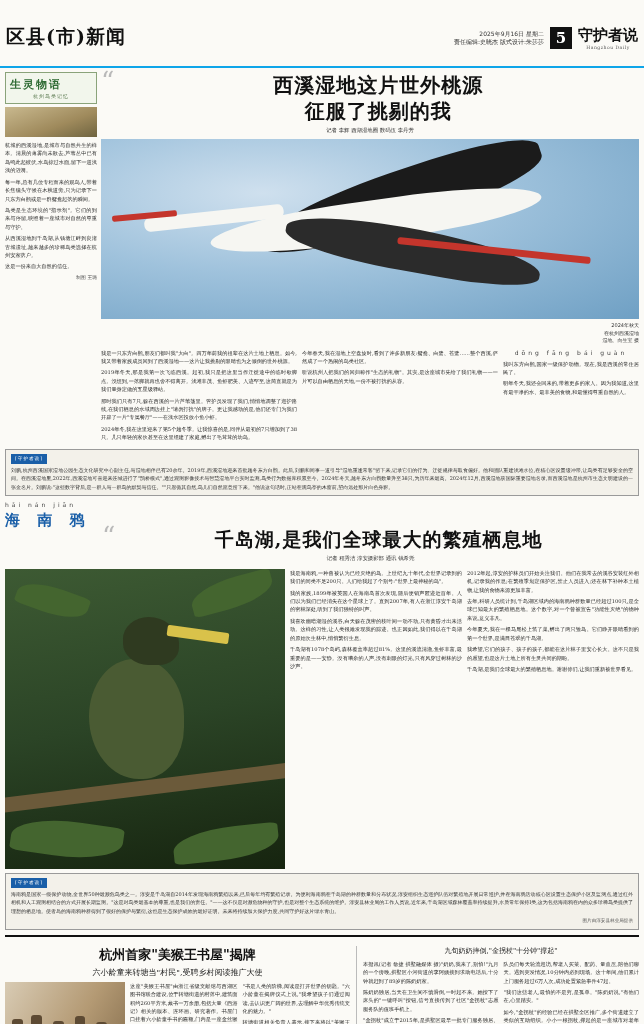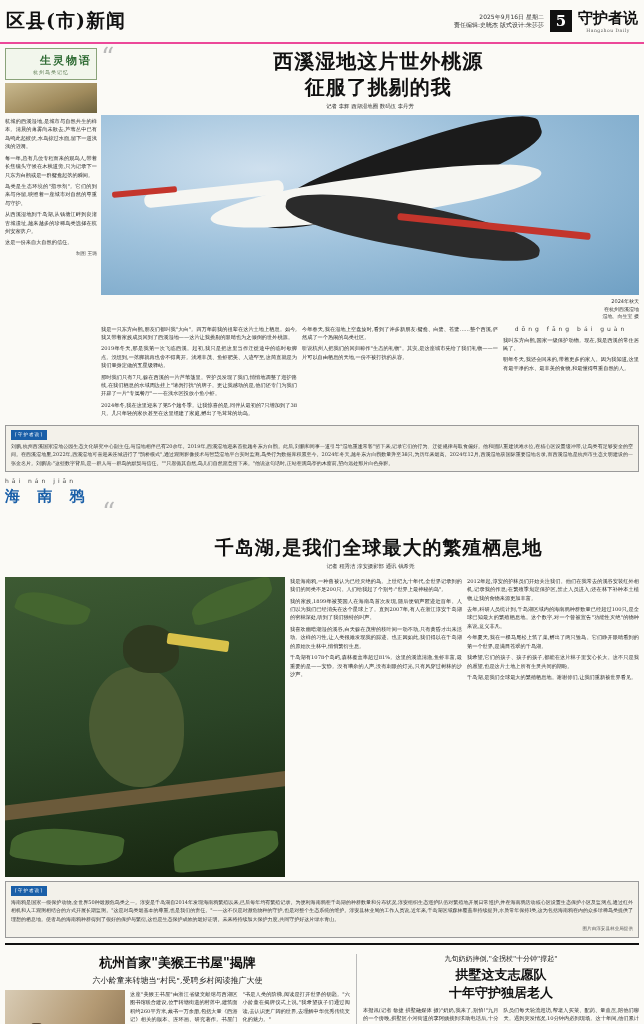--- a/index.html
+++ b/index.html
@@ -1,20 +1,20 @@
 <!DOCTYPE html>
 <html><head>
 <meta charset="utf-8">
 <style>
   html,body{margin:0;padding:0;background:#e8e6e0;}
   body{font-family:"DejaVu Sans","Liberation Sans",sans-serif;}
   .page{width:644px;height:1024px;background:#fbfaf6;position:relative;overflow:hidden;}
 
   
-  .masthead{height:34px;display:flex;align-items:center;border-bottom:2px solid #ec4899;padding:4px 6px;}
+  .masthead{height:34px;display:flex;align-items:flex-end;border-bottom:2px solid #0ea5e9;padding:16px 6px;}
   .mh-title{font-family:"DejaVu Serif","Liberation Serif",serif;font-size:19px;font-weight:bold;color:#111;letter-spacing:1px;}
   .mh-right{margin-left:auto;display:flex;align-items:center;gap:6px;}
   .mh-meta{font-size:6px;color:#333;line-height:1.35;text-align:right;}
   .mh-num{width:22px;height:22px;background:#111;color:#fff;font-size:15px;font-weight:bold;
           display:flex;align-items:center;justify-content:center;font-family:"DejaVu Serif",serif;}
   .mh-logo{font-family:"DejaVu Serif","Liberation Serif",serif;font-size:15px;font-weight:bold;color:#111;}
   .mh-logo small{display:block;font-size:4.5px;font-weight:normal;letter-spacing:.5px;color:#555;text-align:center;}
 
   .rule{height:2px;background:#111;margin:2px 0;}
 
@@ -23,29 +23,29 @@
   .body-col{font-size:5.2px;line-height:1.62;color:#2a2a2a;text-align:justify;
             font-family:"DejaVu Serif","Liberation Serif",serif;}
   .byline{font-size:5.4px;color:#333;text-align:center;margin:3px 0 5px;}
 
   
   .top{display:flex;gap:4px;padding:4px 5px 0;}
   .leftstrip{width:92px;flex:0 0 92px;}
   .lead{flex:1;}
 
   .nature-box{border:1px solid #8aa37a;background:#f2f6ec;padding:4px;}
-  .nature-title{font-family:"DejaVu Serif",serif;font-size:11px;font-weight:bold;color:#2f6b34;text-align:right;letter-spacing:2px;}
+  .nature-title{font-family:"DejaVu Serif",serif;font-size:11px;font-weight:bold;color:#2f6b34;text-align:left;letter-spacing:2px;}
   .nature-sub{font-size:5px;color:#5b7a50;text-align:center;letter-spacing:1px;margin-top:1px;}
   .strip-photo{height:30px;background:linear-gradient(160deg,#c9b98f,#9f8a5c 60%,#6f6440);margin-top:3px;}
 
   .quote-mark{font-family:"DejaVu Serif",serif;font-size:26px;color:#b9b9b9;line-height:.7;}
   .headline1{font-family:"DejaVu Serif","Liberation Serif",serif;font-size:20px;font-weight:bold;color:#111;
              text-align:center;line-height:1.3;letter-spacing:1px;}
   .headline2{font-family:"DejaVu Serif","Liberation Serif",serif;font-size:19px;font-weight:bold;color:#111;
-             text-align:center;line-height:1.3;letter-spacing:1px;margin-top:32px;}
+             text-align:center;line-height:1.3;letter-spacing:1px;}
 
   
   .photo-stork{height:180px;background:
       radial-gradient(ellipse at 30% 30%, #cfe0ee 0%, #9fc2dc 45%, #6fa0c4 100%);
       position:relative;overflow:hidden;}
   .stork-body{position:absolute;left:20%;top:34%;width:62%;height:22%;background:#f6f6f2;border-radius:50%/60%;
               transform:rotate(-8deg);}
   .stork-wing{position:absolute;left:28%;top:18%;width:55%;height:30%;background:#1b1b1b;
               border-radius:60% 40% 50% 50%;transform:rotate(-18deg);}
   .stork-wing2{position:absolute;left:34%;top:50%;width:48%;height:24%;background:#2b2b2b;
@@ -265,22 +265,20 @@
             <p style="margin:0 0 3px">转塘街道相关负责人表示,接下来将以"美猴王书屋"为核心,串联周边的艺术村落、非遗工坊、农创基地,打造一条"阅读+文旅"的特色线路,让书香成为乡村振兴的底色。</p>
           </div>
         </div>
       </div>
     </div>
 
     <div class="vdiv"></div>
 
     <div class="b-right">
       <div style="font-size:7px;text-align:center;color:#222;font-family:'DejaVu Serif',serif;">九旬奶奶摔倒,"金拐杖"十分钟"撑起"</div>
-      <div class="bh-title" style="white-space:pre-line;margin-top:2px;">拱墅这支志愿队
-十年守护独居老人</div>
       <div style="display:flex;gap:5px;margin-top:4px;">
         <div style="flex:1;">
           <div class="body-col">
             <p style="margin:0 0 3px">本报讯(记者 敏捷 拱墅融媒体 摄)"奶奶,我来了,别怕!"九月的一个傍晚,拱墅区小河街道的李阿姨接到求助电话后,十分钟就赶到了89岁的陈奶奶家。</p>
             <p style="margin:0 0 3px">陈奶奶独居,当天在卫生间不慎滑倒,一时起不来。她按下了床头的"一键呼叫"按钮,信号直接传到了社区"金拐杖"志愿服务队的值班手机上。</p>
             <p style="margin:0 0 3px">"金拐杖"成立于2015年,是拱墅区最早一批专门服务独居、空巢老人的志愿队伍。十年来,队伍从最初的8人发展到现在的126人,服务对象覆盖全街道230多位高龄老人。</p>
           </div>
         </div>
         <div style="flex:1;">
           <div class="body-col">

